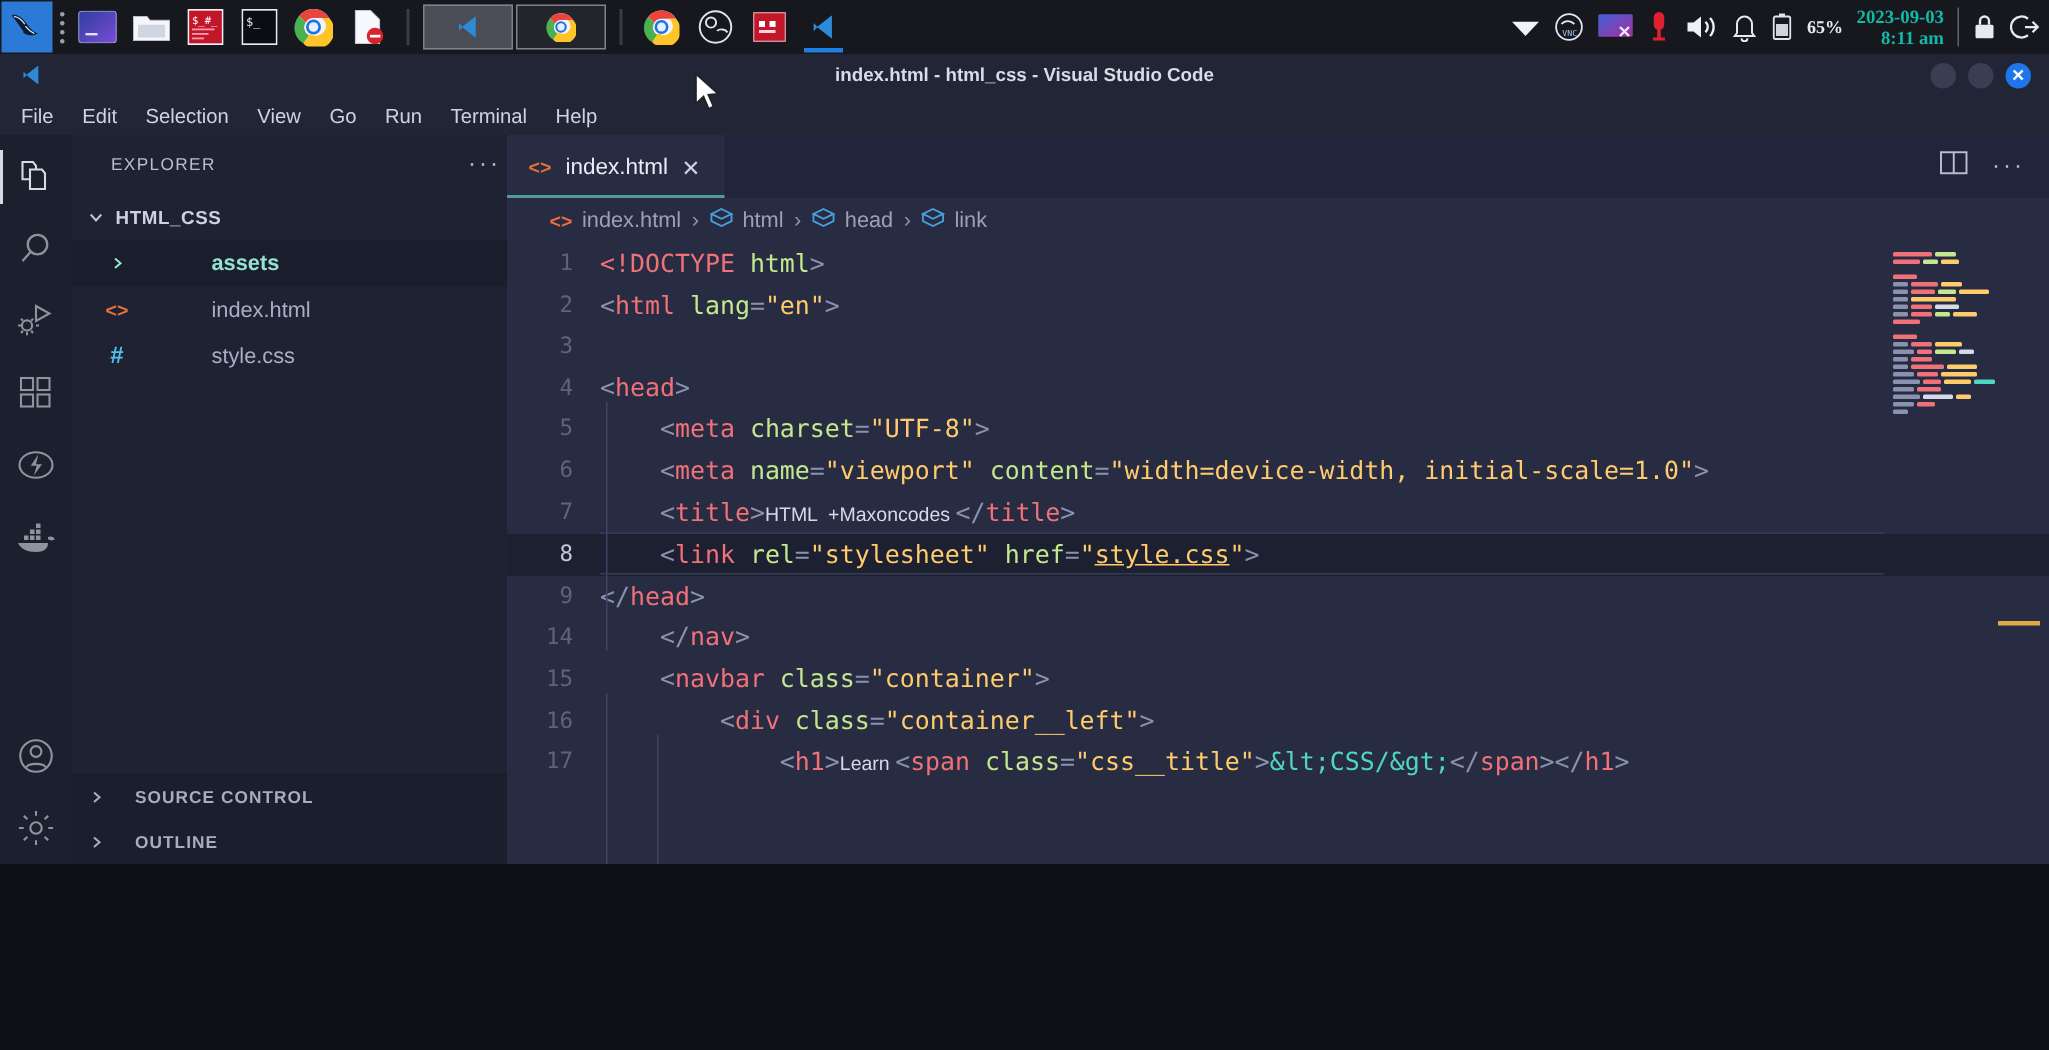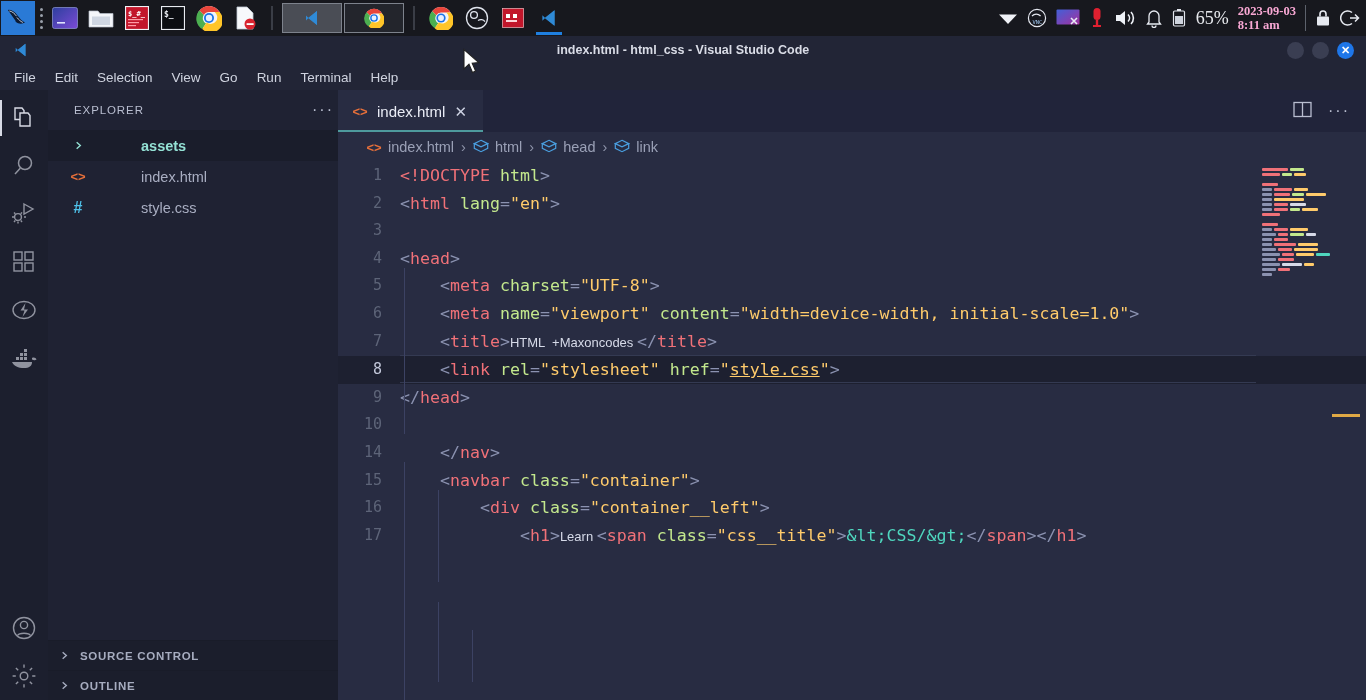--- a/index.html
+++ b/index.html
@@ -24,55 +24,54 @@
   .kali-logo svg { width: 26px; height: 26px; }
   .panel-dots {
     width: 12px; height: 34px; display: flex; flex-direction: column;
     justify-content: center; align-items: center; gap: 3px;
   }
   .panel-dots i { width: 3px; height: 3px; background: #9aa0ab; border-radius: 50%; display: block; }
   .launcher {
     width: 30px; height: 28px; margin: 0 3px;
     display: flex; align-items: center; justify-content: center;
     position: relative;
-    font-weight: bold;
   }
   .launcher svg { display: block; }
   .panel-sep {
     width: 2px; height: 24px; background: #3a3d46; margin: 0 8px;
   }
   .win-btn {
     width: 60px; height: 30px; margin: 0 1px;
     border: 1px solid #7d828c;
     background: #4a4d55;
     display: flex; align-items: center; justify-content: center;
   }
   .win-btn.alt { background: #23252c; }
   .tasktray {
     margin-left: auto; display: flex; align-items: center; height: 36px;
     padding-right: 6px; gap: 9px;
   }
   .tray-ico { display: flex; align-items: center; justify-content: center; }
   .tray-text {
-    color: #e8eaee; font-size: 18px; font-weight: normal;
+    color: #e8eaee; font-size: 12px; font-weight: bold;
     font-family: "Liberation Serif", serif;
   }
   .tray-clock {
-    display: flex; flex-direction: column; align-items: flex-start;
+    display: flex; flex-direction: column; align-items: flex-end;
     line-height: 1.12; font-family: "Liberation Serif", serif;
-    color: #f9a8d4; font-size: 12.5px; font-weight: bold;
+    color: #14b8a6; font-size: 12.5px; font-weight: bold;
   }
   .tray-divider { width: 1px; height: 26px; background: #5d626c; }
 
   
   #cursor { position: absolute; left: 462px; top: 48px; z-index: 60; }
 
   
   #vscode {
-    position: absolute; left: 0; top: 36px; width: 1366px; height: 664px;
+    position: absolute; left: 0; top: 36px; width: 1366px; height: 540px;
     background: #1f2233;
     display: flex; flex-direction: column;
   }
   #titlebar {
     height: 28px; position: relative; background: #222536;
     display: flex; align-items: center;
   }
   #titlebar .vsico { margin-left: 12px; display: flex; }
   #title-text {
     position: absolute; left: 0; right: 0; text-align: center;
@@ -139,21 +138,21 @@
     padding-left: 22px; font-size: 14.5px;
   }
   .tree-row.sel { background: #1a1d2b; }
   .tree-row .fname { color: #a9aec2; margin-left: 47px; }
   .tree-row.sel .fname { color: #94e2d5; font-weight: bold; }
   .ficon { width: 16px; display: flex; justify-content: center; font-size: 14px; }
   .ficon.html { color: #e8703a; font-weight: bold; font-size: 13px; }
   .ficon.css { color: #4fc1e9; font-weight: bold; font-size: 16px; }
   #sidebar-bottom { position: absolute; bottom: 0; left: 0; right: 0; }
   .collapsed-sec {
-    height: 30px; display: flex; align-items: center; gap: 8px;
+    height: 30px; display: flex; align-items: center; gap: 18px;
     padding-left: 8px; background: #1b1e2c; border-top: 1px solid #191c29;
   }
   .collapsed-sec .lbl {
     font-size: 11.5px; font-weight: bold; letter-spacing: .7px; color: #a7adc0;
   }
 
   
   #editor {
     flex: 1; background: #282c42; display: flex; flex-direction: column;
     min-width: 0; position: relative;
@@ -536,20 +535,28 @@
         </svg>
       </div>
     </div>
 
     <div id="sidebar">
       <div id="sidebar-header">
         <span class="ttl">EXPLORER</span>
         <span class="ellipsis-btn">···</span>
       </div>
 
+      <div class="tree-section">
+        <span class="chev">
+          <svg width="12" height="12" viewBox="0 0 12 12" fill="none" stroke="#bfc4d6" stroke-width="1.4">
+              <path d="M2.5 4 6 8 9.5 4"></path>
+            </svg>
+        </span>
+        <span class="lbl">HTML_CSS</span>
+      </div>
 
       <div class="tree-row sel">
         <span class="ficon">
           <svg width="11" height="11" viewBox="0 0 12 12" fill="none" stroke="#94e2d5" stroke-width="1.5">
               <path d="M4 2.5 8 6 4 9.5"></path>
             </svg>
         </span>
         <span class="fname">assets</span>
       </div>
 
@@ -672,24 +679,20 @@
             <div class="code-line cur-line">
               <div class="ln cur">8</div>
               <div class="ltext"><span class="gry">    &lt;</span><span class="pnk">link</span><span class="grn"> rel</span><span class="gry">=</span><span class="yel">"stylesheet"</span><span class="grn"> href</span><span class="gry">=</span><span class="yel">"</span><span class="yel ul">style.css</span><span class="yel">"</span><span class="gry">&gt;</span></div>
             </div>
             <div class="cur-line-border" style="top: 193px;"></div>
             <div class="code-line">
               <div class="ln">9</div>
               <div class="ltext"><span class="gry">&lt;/</span><span class="pnk">head</span><span class="gry">&gt;</span></div>
             </div>
             <div class="code-line">
-              <div class="ln">10</div>
-              <div class="ltext"></div>
-            </div>
-            <div class="code-line">
               <div class="ln">14</div>
               <div class="ltext"><span class="gry">    &lt;/</span><span class="pnk">nav</span><span class="gry">&gt;</span></div>
             </div>
             <div class="code-line">
               <div class="ln">15</div>
               <div class="ltext"><span class="gry">    &lt;</span><span class="pnk">navbar</span><span class="grn"> class</span><span class="gry">=</span><span class="yel">"container"</span><span class="gry">&gt;</span></div>
             </div>
             <div class="code-line">
               <div class="ln">16</div>
               <div class="ltext"><span class="gry">        &lt;</span><span class="pnk">div</span><span class="grn"> class</span><span class="gry">=</span><span class="yel">"container__left"</span><span class="gry">&gt;</span></div>

